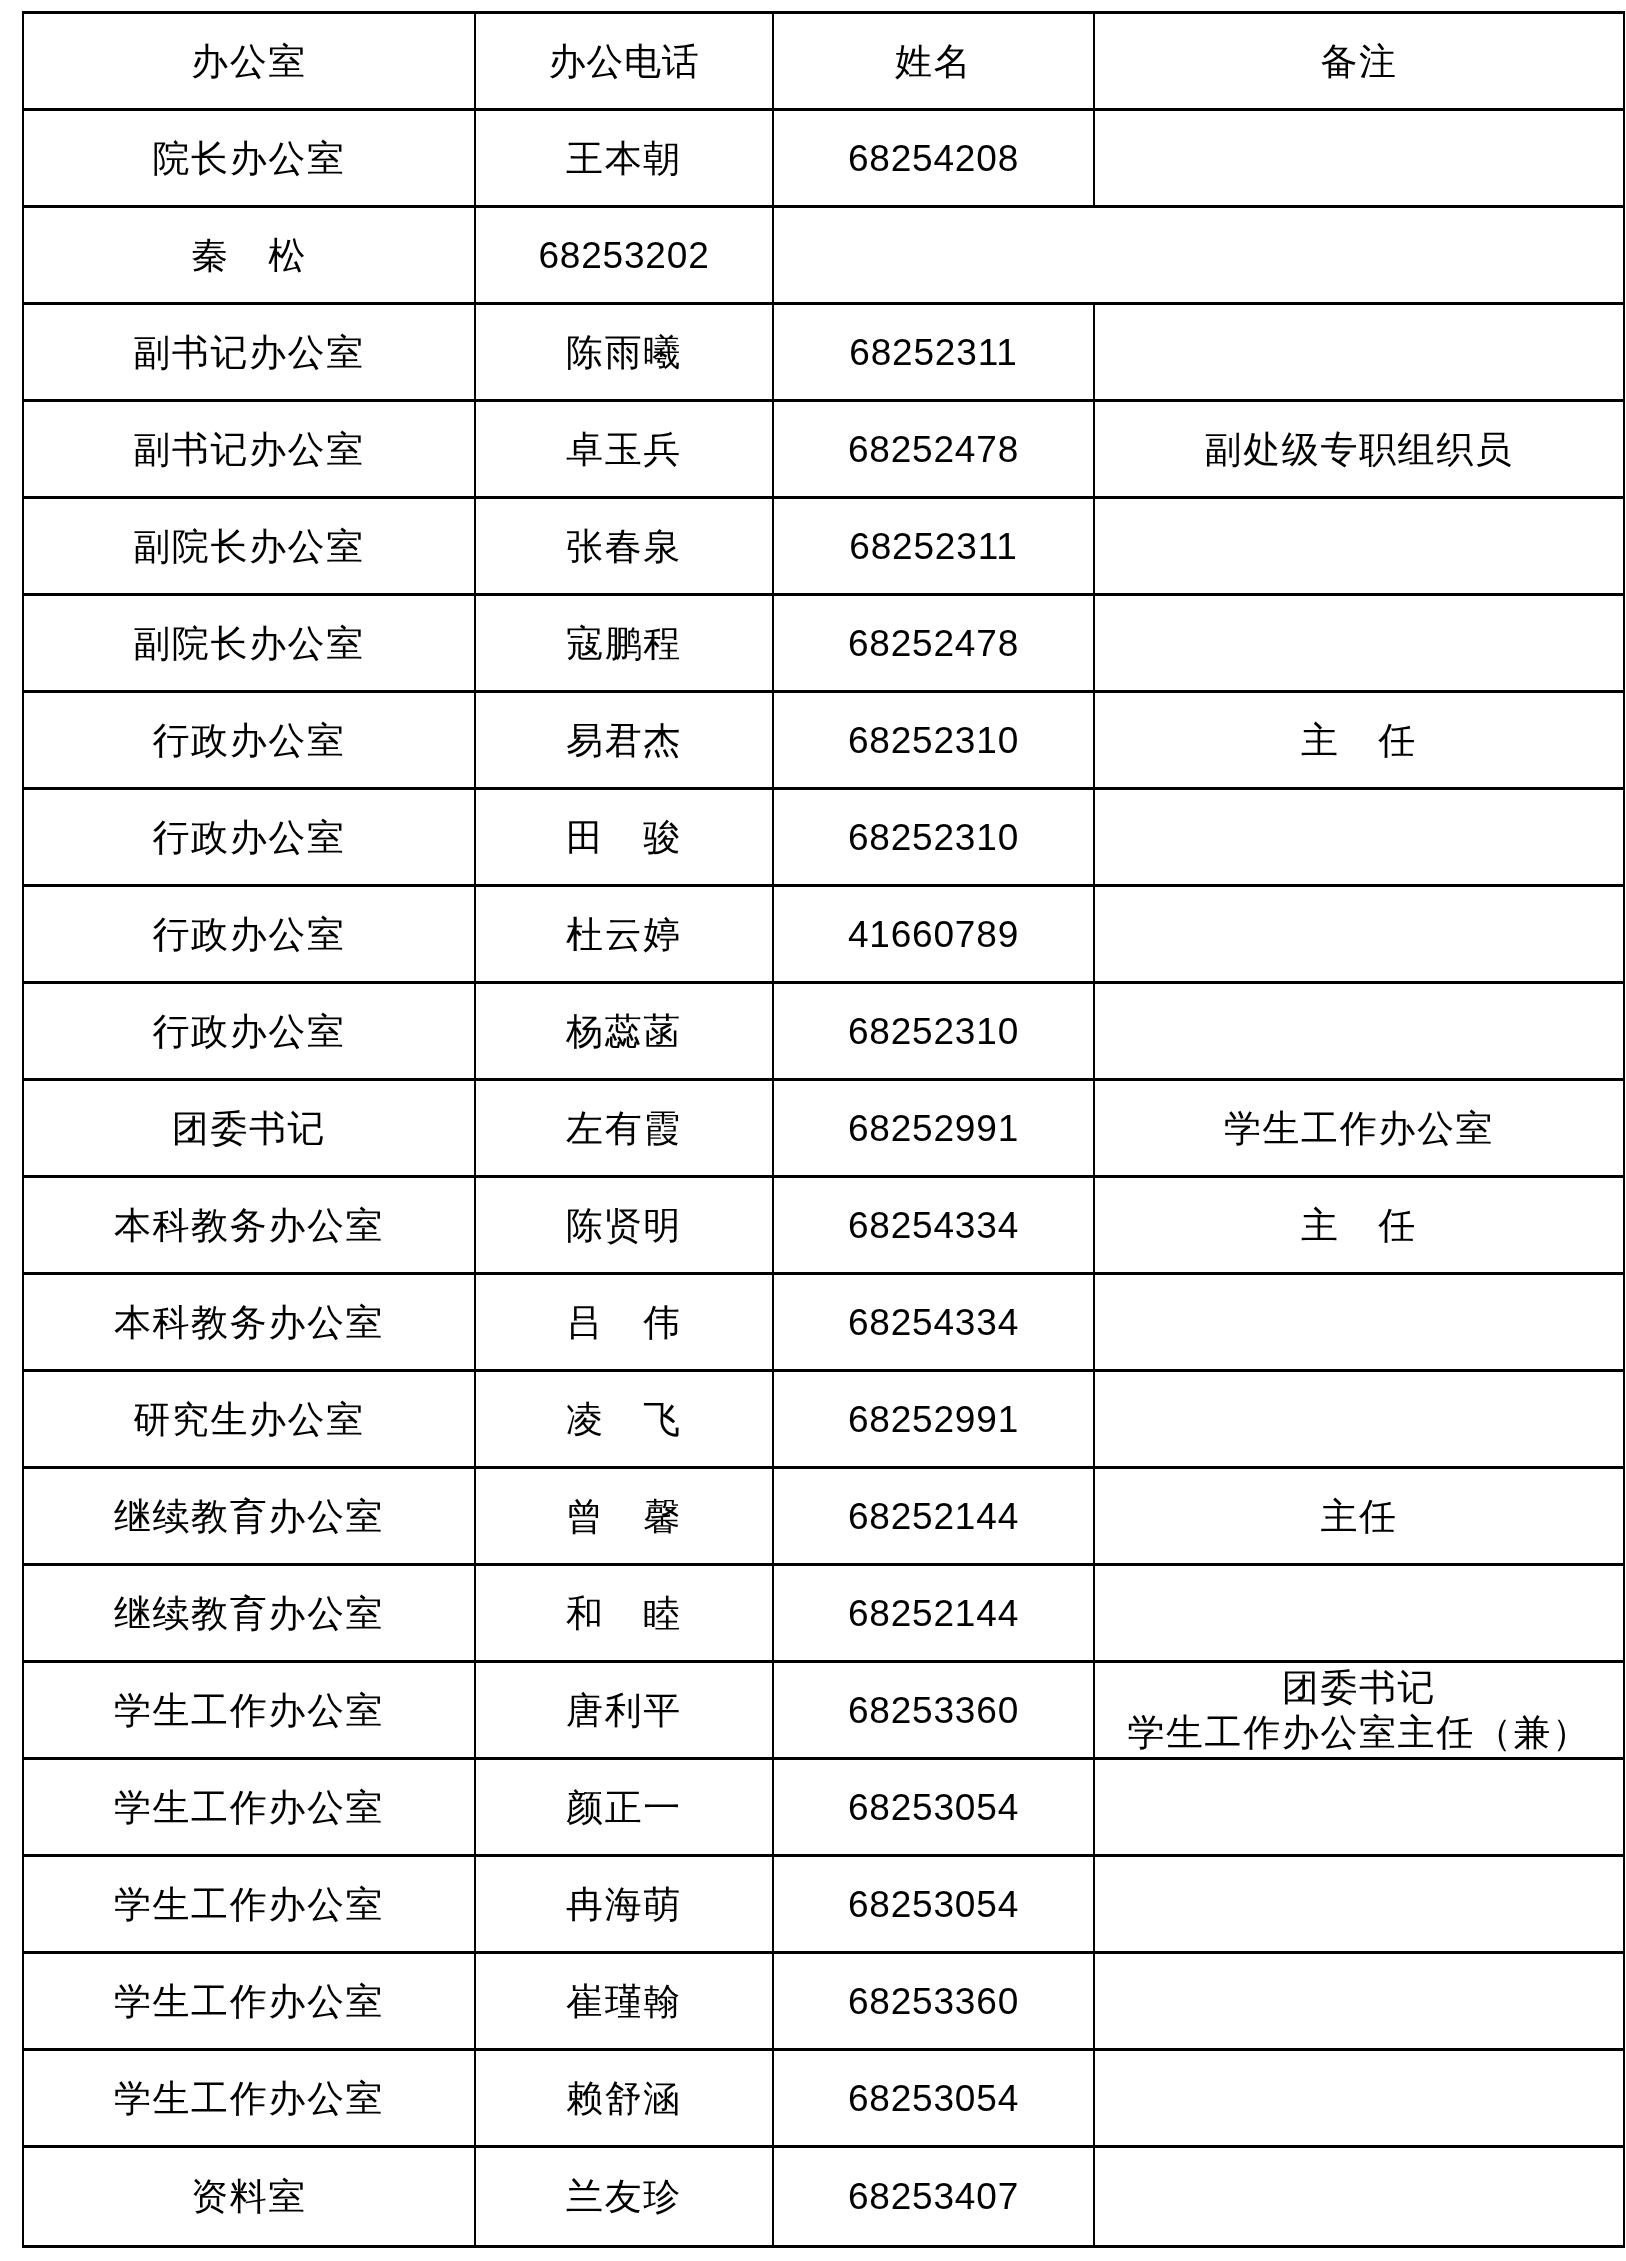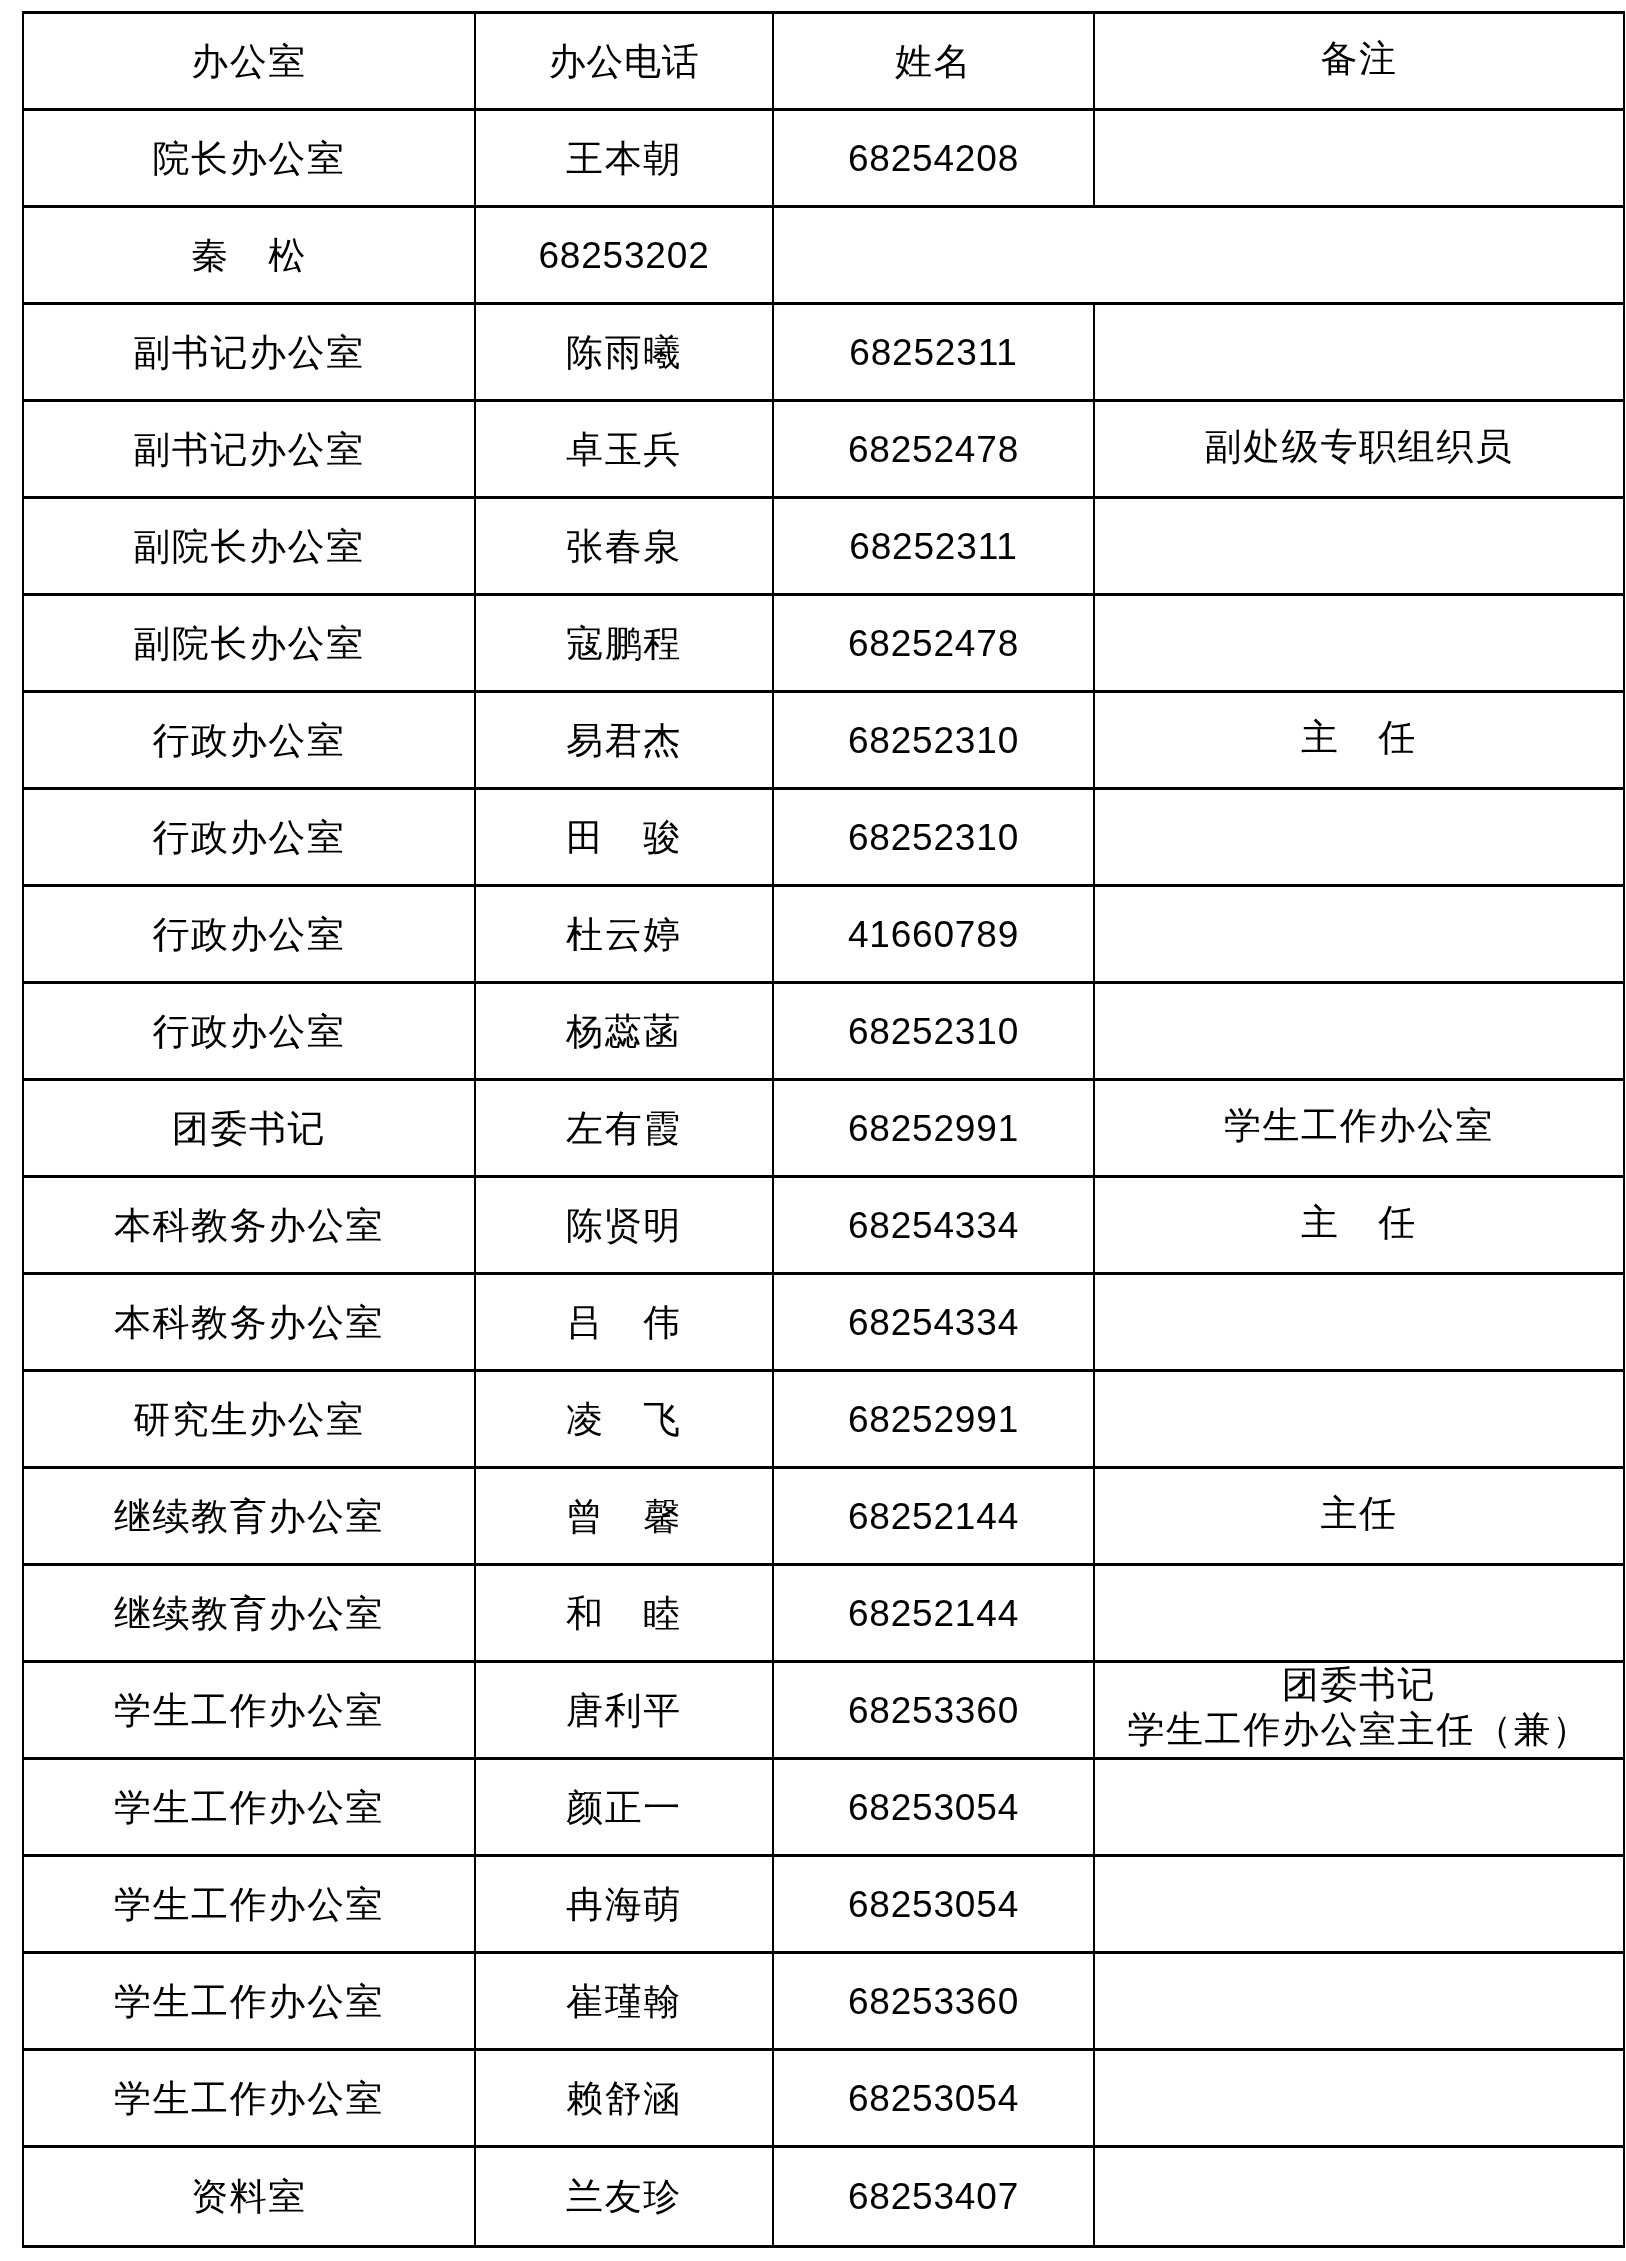--- a/index.html
+++ b/index.html
@@ -45,21 +45,20 @@
     justify-content: center;
     text-align: center;
     font-size: 37px;
     letter-spacing: 1.6px;
     line-height: 45px;
     white-space: pre-line;
     overflow: hidden;
   }
   .t-cell:last-child {
     border-right: none;
-    font-family: Liberation Mono, monospace;
   }
   .t-cell.phone {
     font-family: "Liberation Sans", "DejaVu Sans", sans-serif;
     font-size: 37px;
     letter-spacing: 0.8px;
   }
   .t-row.header .t-cell {
     font-size: 37px;
   }
 </style>

